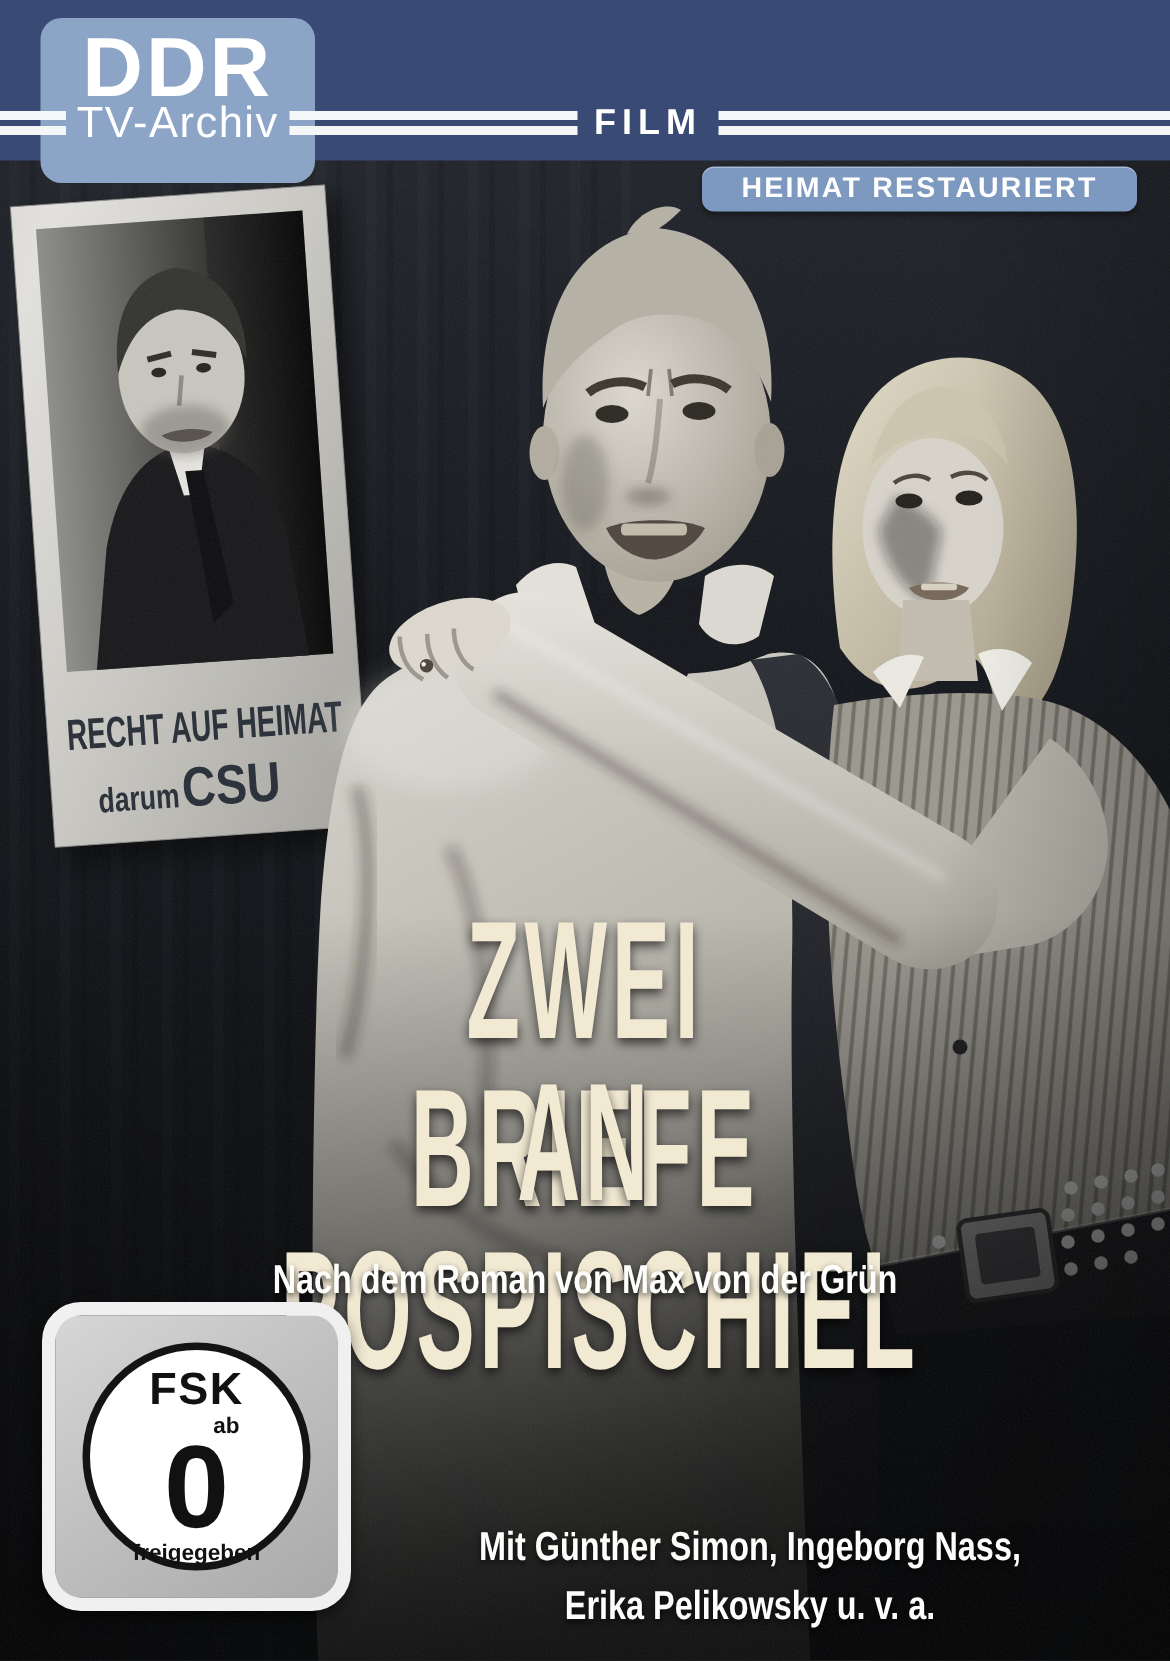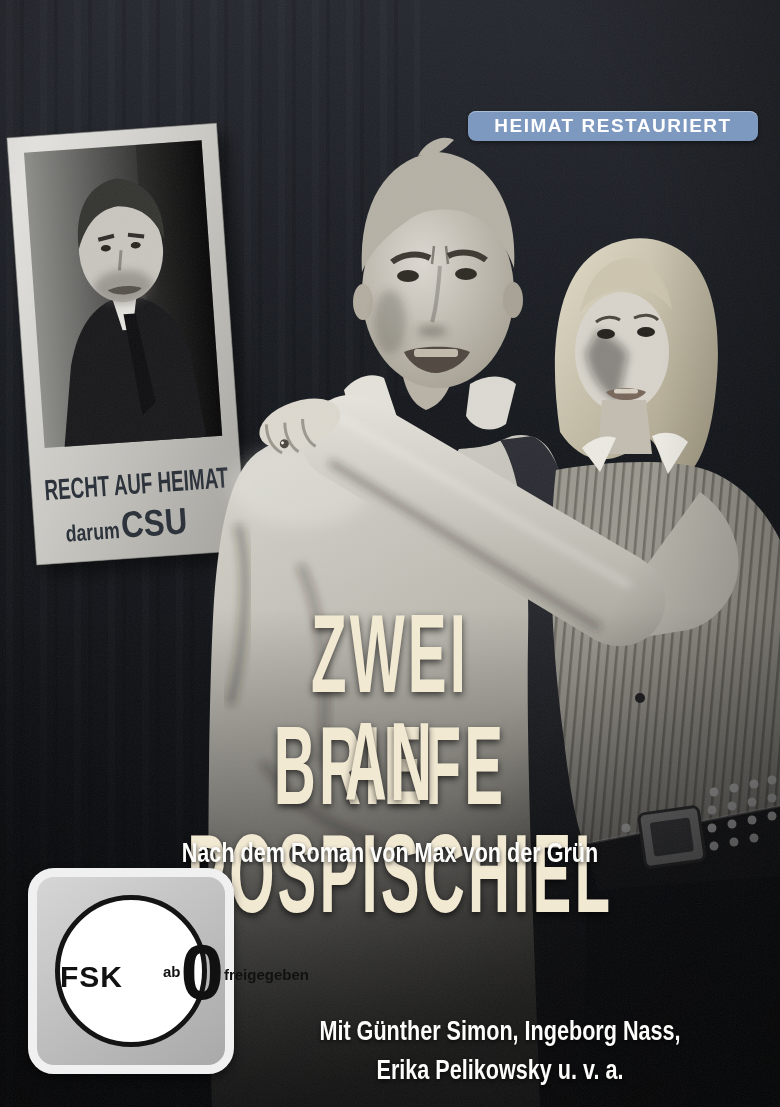--- a/index.html
+++ b/index.html
@@ -36,21 +36,21 @@
            color:#fdfdfb;font-size:27px;font-weight:bold;line-height:39px;
            transform:scaleX(.8);transform-origin:50% 50%;
            text-shadow:0 2px 5px rgba(0,0,0,.7);}
   
   .fsk{position:absolute;left:28px;top:868px;width:188px;height:188px;z-index:6;
        border:9px solid #f0f0f0;border-radius:26px;
        background:linear-gradient(145deg,#d6d6d6 0%,#bdbdbd 55%,#a9a9a9 100%);
        display:flex;align-items:center;justify-content:center;
        box-shadow:0 4px 10px rgba(0,0,0,.5);}
   .fsk-circle{width:142px;height:142px;border-radius:50%;background:#fff;border:5px solid #141414;
-              display:flex;flex-direction:row;align-items:center;color:#111;}
+              display:flex;flex-direction:column;align-items:center;color:#111;}
   .fsk-label{font-size:30px;font-weight:bold;line-height:30px;margin-top:12px;letter-spacing:1px;}
   .fsk-ab{font-size:15px;font-weight:bold;line-height:15px;margin-top:1px;margin-left:40px;}
   .fsk-rating{font-size:78px;font-weight:bold;line-height:62px;margin-top:2px;}
   .fsk-released{font-size:15px;font-weight:bold;line-height:15px;margin-top:6px;}
 </style>
 </head>
 <body>
 
 <div class="cover">
 
@@ -249,20 +249,28 @@
         <circle cx="279" cy="438" r="4.5" fill="#4a443c"></circle>
         <circle cx="277.5" cy="436.5" r="1.5" fill="#f2f0ea"></circle>
       </g>
     </g>
 
     <rect x="0" y="0" width="780" height="1107" fill="url(#fadeB)"></rect>
     <rect x="0" y="0" width="780" height="1107" fill="url(#vigG)"></rect>
     <rect x="0" y="0" width="780" height="1107" filter="url(#grainF)" opacity=".18"></rect>
   </svg>
 
+  <div class="band" style="background: rgb(57, 74, 116);">
+    <div class="ddr-badge" style="background: rgb(140, 165, 198);"></div>
+    <div class="rule rule1" style="background: rgb(244, 246, 248);"></div>
+    <div class="rule rule2" style="background: rgb(244, 246, 248);"></div>
+    <div class="ddr-text">DDR</div>
+    <div class="tva-text"><span style="background: rgb(140, 165, 198);">TV-Archiv</span></div>
+    <div class="film" style="background: rgb(57, 74, 116);">FILM</div>
+  </div>
   <div class="restored" style="background: rgb(125, 153, 192);">HEIMAT RESTAURIERT</div>
 
   <div class="title-line t1" style="color: rgb(242, 233, 211);">ZWEI BRIEFE</div>
   <div class="title-line t2" style="color: rgb(242, 233, 211);">AN POSPISCHIEL</div>
   <div class="subtitle">Nach dem Roman von Max von der Grün</div>
 
   <div class="fsk">
     <div class="fsk-circle">
       <div class="fsk-label">FSK</div>
       <div class="fsk-ab">ab</div>

